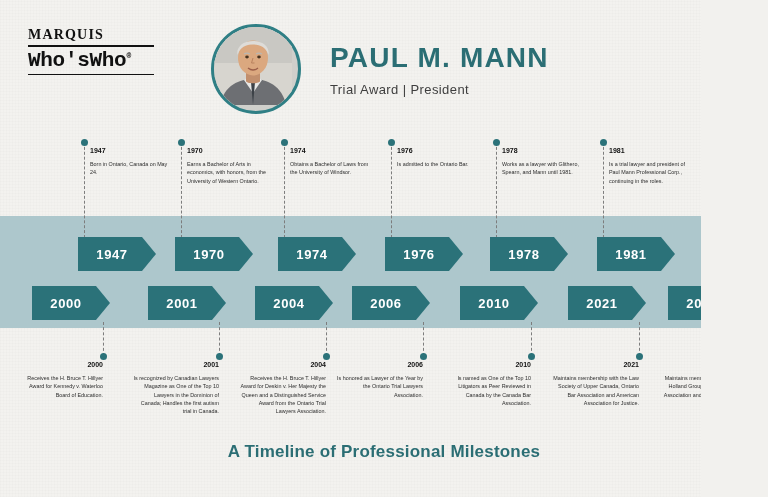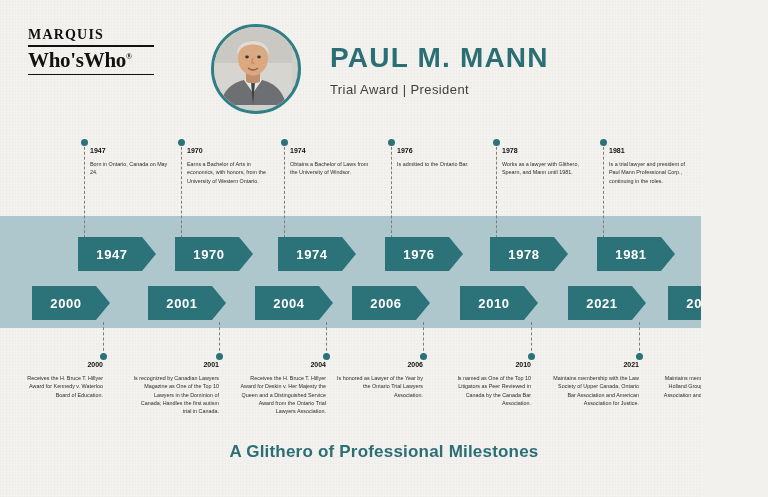--- a/index.html
+++ b/index.html
@@ -47,21 +47,21 @@
     font-size: 14px;
     letter-spacing: 1.2px;
   }
   .logo .rule {
     width: 126px;
     height: 1.5px;
     background: #111;
     margin: 3px 0 3px 0;
   }
   .logo .l2 {
-    font-family: Liberation Serif, serif;
+    font-family: Liberation Mono, monospace;
     font-weight: bold;
     font-size: 21px;
     letter-spacing: -0.3px;
   }
   .logo .l2 sup {
     font-size: 8px;
     vertical-align: super;
   }
   .logo .rule2 {
     width: 126px;
@@ -311,14 +311,14 @@
       </div>
       <div class="chev row2" style="left: 668px;">2021</div>
       <div class="vline" style="left: 739px; top: 322px; height: 34px;"></div>
       <div class="dot" style="left: 736px; top: 353px;"></div>
       <div class="entry bottom" style="left: 653px; top: 360px;">
         <div class="yr">2021</div>
         <div>Maintains membership with the Holland Group, Waterloo Law Association and Frontenac Law Association.</div>
       </div>
     </div>
 
-  <div id="footer-title">A Glithero of Professional Milestones</div>
+  <div id="footer-title">A Timeline of Professional Milestones</div>
 </div>
 
 </body></html>

